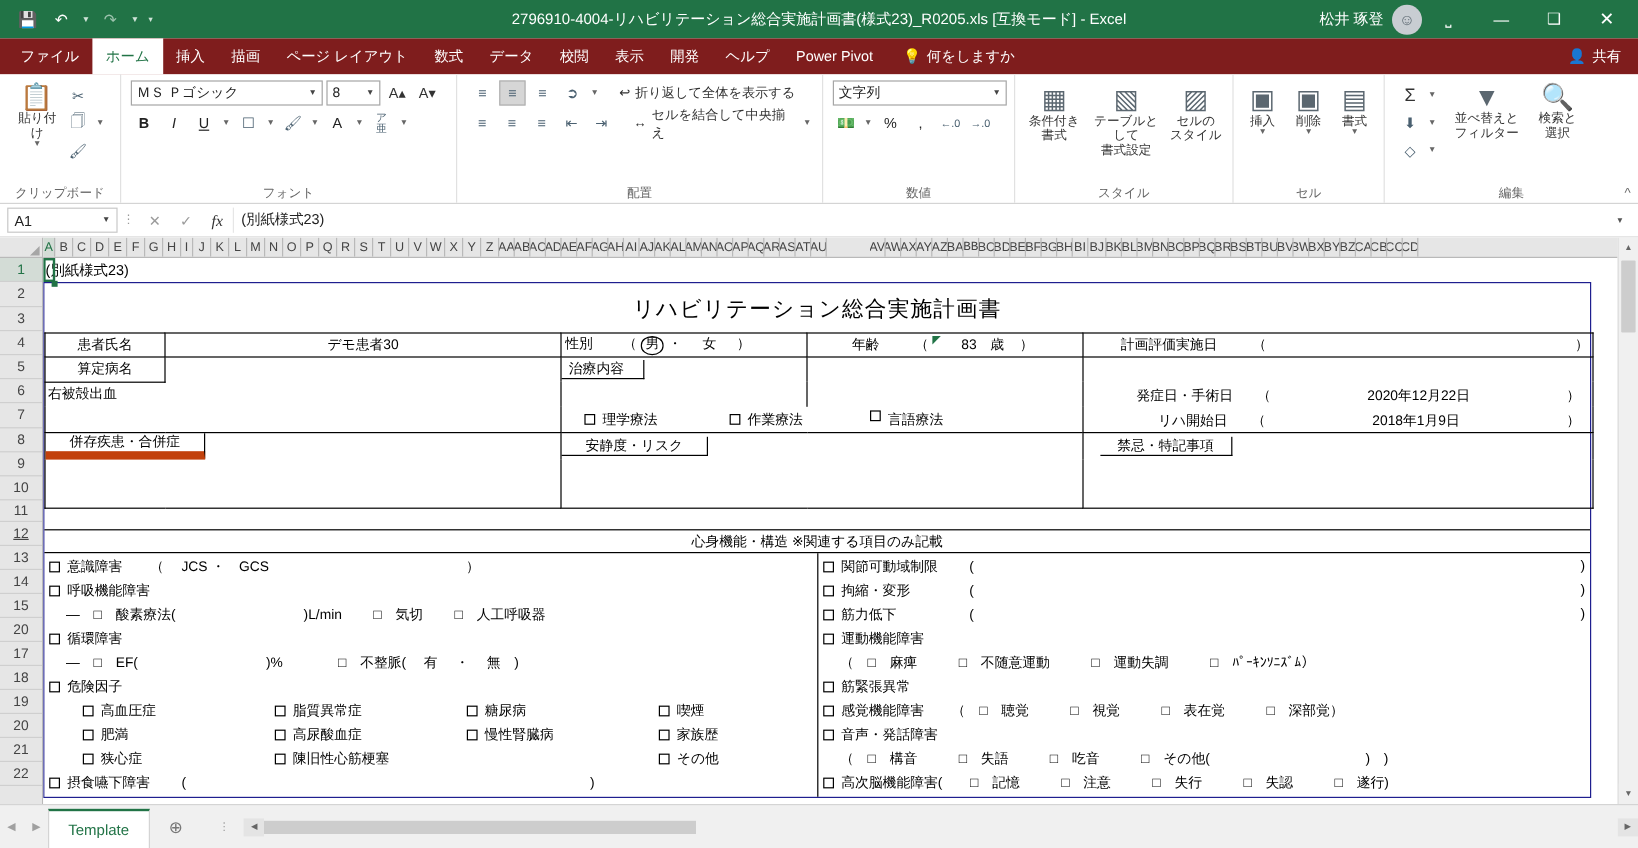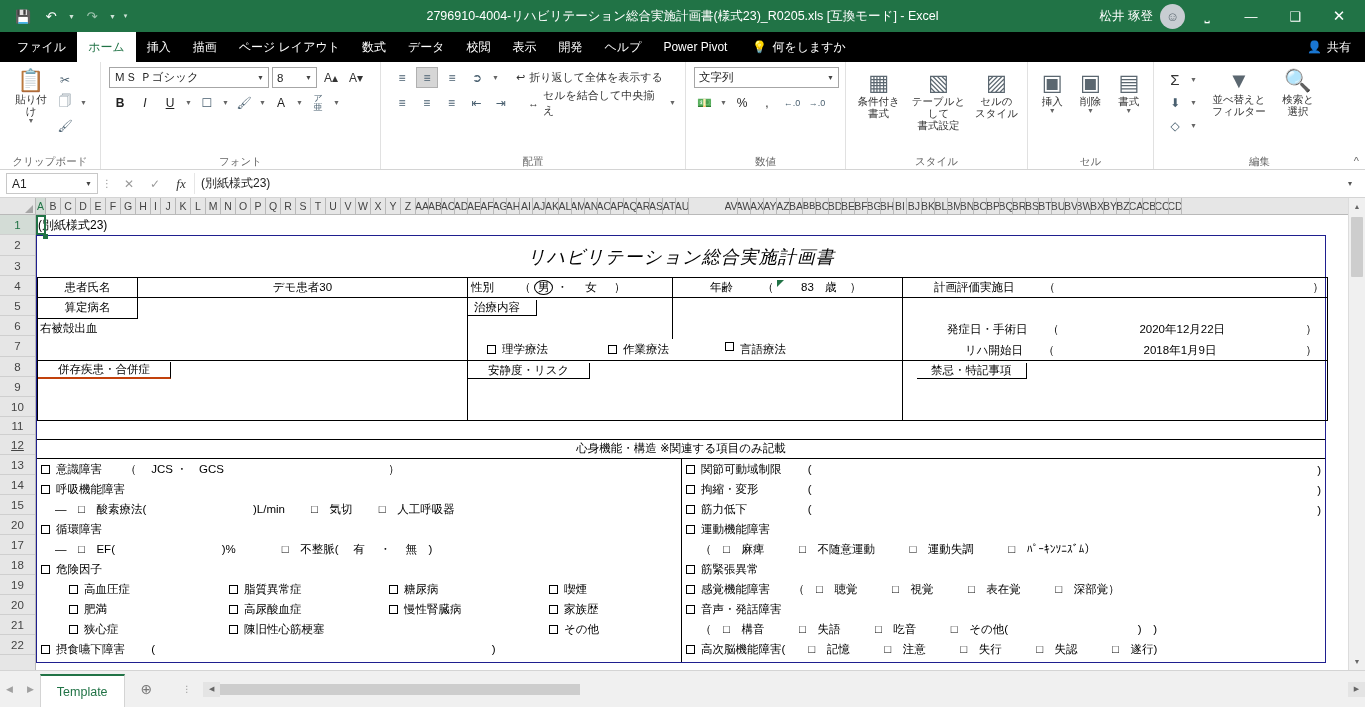--- a/index.html
+++ b/index.html
@@ -29,21 +29,21 @@
   .tb-right { margin-left:auto; display:flex; align-items:center; padding-right:4px; z-index:2;}
   .acct-name { font-size:12.5px; margin-right:7px; }
   .avatar {
     width:25px; height:25px; border-radius:50%; background:#c8cdd2;
     display:flex; align-items:center; justify-content:center; color:#5b6770; font-size:13px;
   }
   .tb-icon { width:44px; height:32px; display:flex; align-items:center; justify-content:center; font-size:13px; color:#fff;}
   .tb-icon.close { font-size:15px; }
   
   .ribbon-tabs {
-    height:30px; background:#000000; display:flex; align-items:stretch;
+    height:30px; background:#7f1d1d; display:flex; align-items:stretch;
     padding-left:6px; position:relative;
   }
   .rtab {
     padding:0 11px; display:flex; align-items:center; color:#fff; font-size:12px;
   }
   .rtab.active { background:#fff; color:#217346; font-weight:normal; }
   .tell-me { display:flex; align-items:center; color:#fff; font-size:12px; gap:5px; padding-left:14px;}
   .bulb { font-size:12px; }
   .share {
     margin-left:auto; display:flex; align-items:center; gap:5px;
@@ -143,21 +143,21 @@
     font-family:"Liberation Sans","DejaVu Sans",sans-serif;
   }
   .cellA1 { height:20px; font-size:12px; color:#000; padding-left:2px; line-height:20px;}
   .selbox {
     position:absolute; left:0; top:0; width:10px; height:20px;
     border:2px solid #217346; pointer-events:none;
   }
   .selhandle { position:absolute; left:7px; top:19px; width:5px;height:5px;background:#217346;}
   .doc { border:1px solid #1f1f8f; border-top:1px solid #1f1f8f; }
   .title-row { height:41px; display:flex; align-items:center; justify-content:center;
-    font-size:18px; color:#000; letter-spacing:1px; border-bottom:none;font-style:italic;}
+    font-size:18px; color:#000; letter-spacing:1px; border-bottom:none;}
   table.f { border-collapse:collapse; width:100%; table-layout:fixed;border-radius:32px; }
   table.f td { border:1px solid #000; font-size:11.5px; color:#000; padding:0 3px; vertical-align:middle; }
   td.ctr { text-align:center; }
   td.lbl { text-align:center; }
   .nowrap { white-space:nowrap; }
   .line { display:flex; align-items:center; height:20px; font-size:11.5px; white-space:nowrap;}
   .ind1 { padding-left:14px; }
   .ind2 { padding-left:28px; }
   .cb { display:inline-block; width:9px;height:9px;border:1px solid #000; margin-right:6px; flex:0 0 auto;}
   .circled { display:inline-block; border:1px solid #000; border-radius:50%; padding:0 3px; line-height:1.15;}
@@ -634,21 +634,21 @@
                 <span style="display:inline-flex;align-items:flex-start;padding-left:56px">
                   <span class="cb"></span>
                   <span>言語療法</span>
                 </span>
               </div>
             </td>
           </tr>
 
           <tr>
             <td colspan="2" style="border-bottom:none;height:20px;padding:0">
-              <span style="display:inline-block;border-right:1px solid #000;border-bottom:2px solid #c2410c;padding:0 20px;">併存疾患・合併症</span>
+              <span style="display:inline-block;border-right:1px solid #000;border-bottom:7px solid #c2410c;padding:0 20px;">併存疾患・合併症</span>
             </td>
             <td colspan="2" style="border-bottom:none;padding:0">
               <span style="display:inline-block;border-right:1px solid #000;border-bottom:1px solid #000;padding:0 20px;">安静度・リスク</span>
             </td>
             <td style="border-bottom:none;padding:0">
               <span style="display:inline-block;border-right:1px solid #000;border-bottom:1px solid #000;padding:0 14px;margin-left:14px;">禁忌・特記事項</span>
             </td>
           </tr>
 
           <tr>

